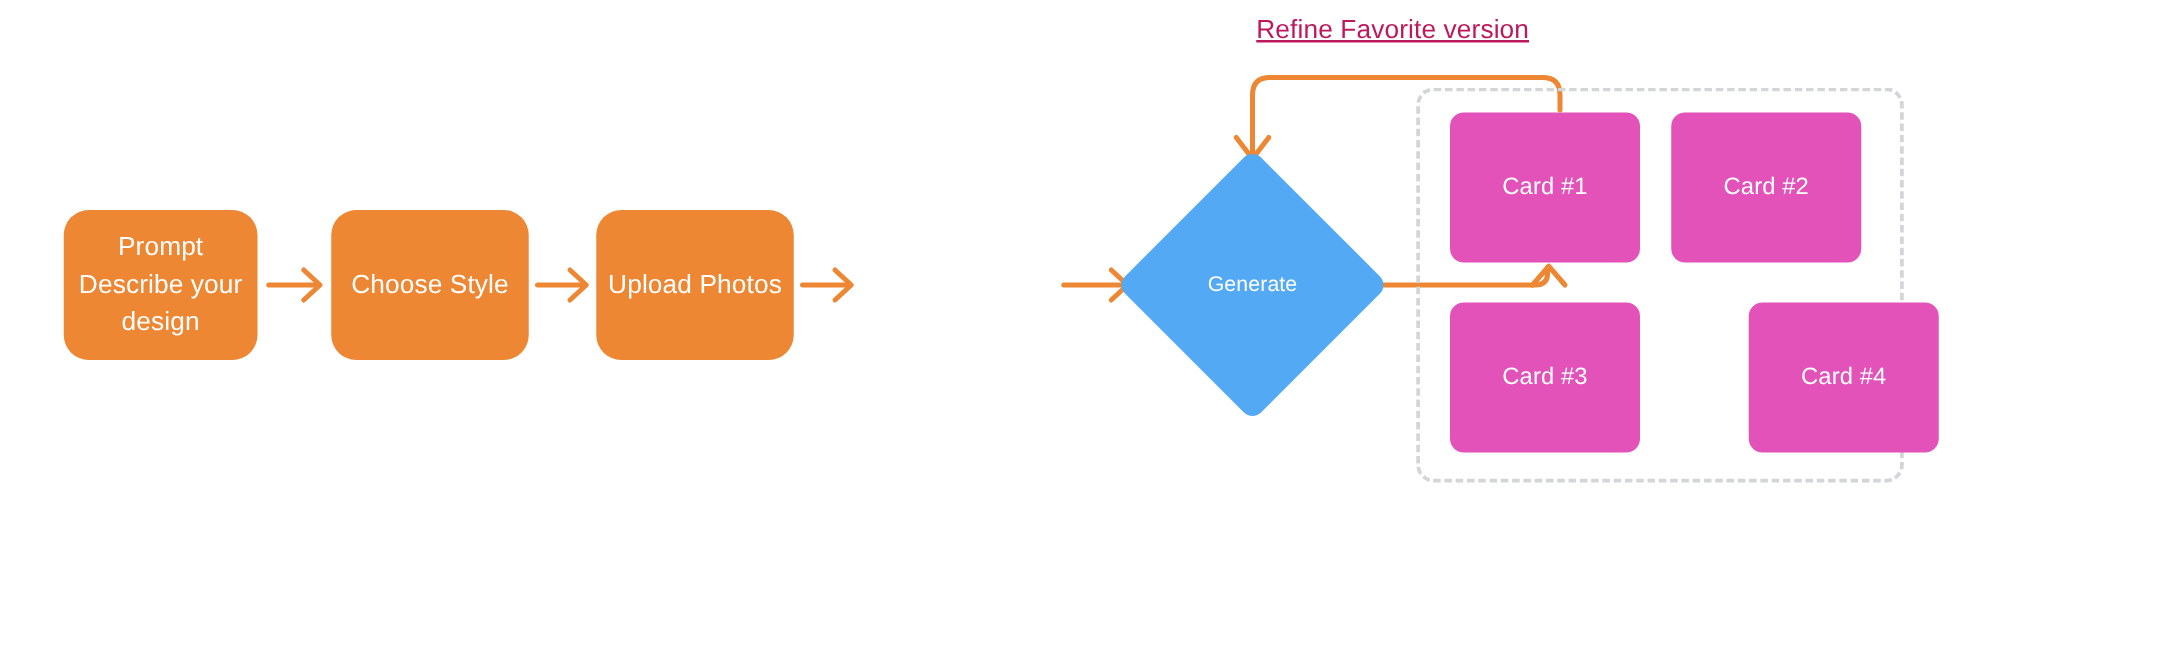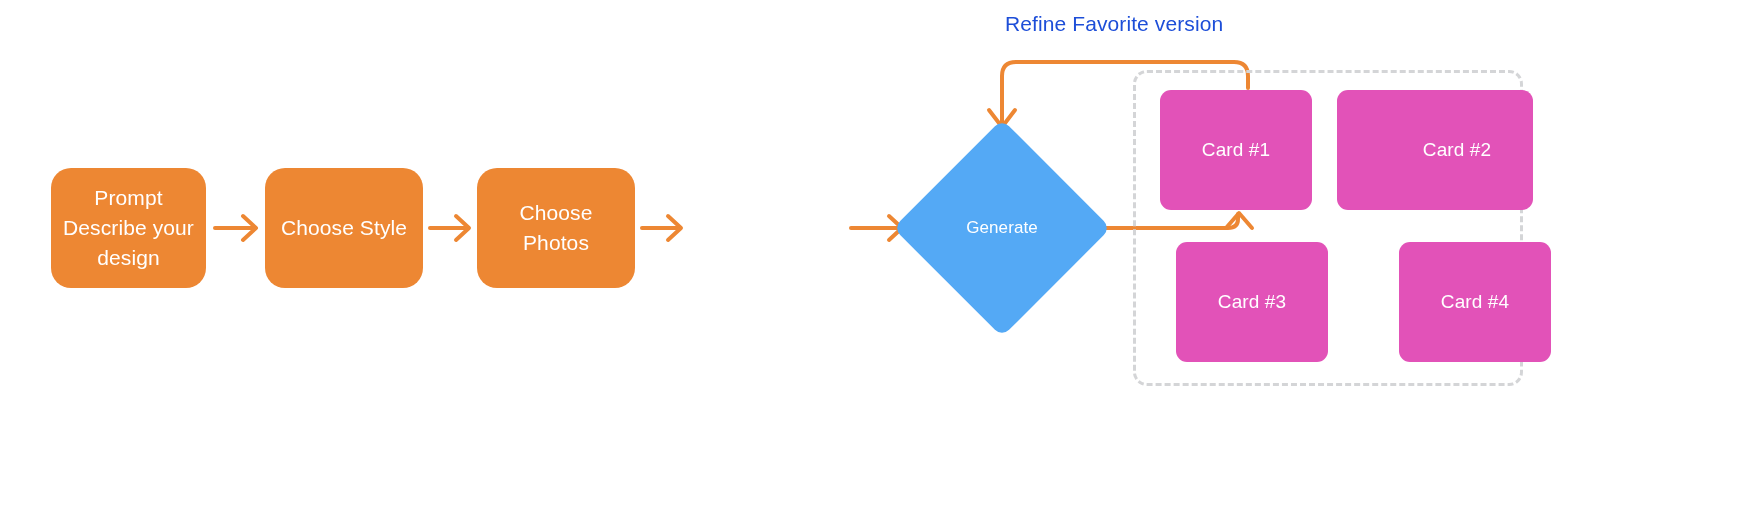--- a/index.html
+++ b/index.html
@@ -53,24 +53,25 @@
     background:#E252B8;
     border-radius:11px;
     color:#ffffff;
     display:flex;align-items:center;justify-content:center;
     font-size:19px;letter-spacing:.1px;
   }
 
   
   .caption{
     position:absolute;
-    color:#1d4ed8;
+    color:#be185d;
     font-size:21px;
     letter-spacing:.1px;
     white-space:nowrap;
+    text-decoration:underline;
   }
 </style>
 </head>
 <body>
 
 <div id="stage">
 
   <svg id="wires" viewBox="0 0 1742 522" width="1742" height="522" xmlns="http://www.w3.org/2000/svg">
 
     <g fill="none" stroke="#ED8733" stroke-width="4" stroke-linecap="round" stroke-linejoin="round">
@@ -107,40 +108,40 @@
       <span>Describe your</span><br>
       <span>design</span>
     </span>
   </div>
 
   <div class="step" style="left:265px;top:168px;width:158px;height:120px;">
     <span>Choose Style</span>
   </div>
 
   <div class="step" style="left:477px;top:168px;width:158px;height:120px;">
-    <span>Choose Photos</span>
+    <span>Upload Photos</span>
   </div>
 
 
   <div class="diamond-wrap" style="left:925px;top:151px;width:154px;height:154px;">
     <div class="diamond"></div>
     <div class="diamond-label">
       <span>Generate</span>
     </div>
   </div>
 
   <div class="group-box" style="left:1133px;top:70px;width:390px;height:316px;"></div>
 
   <div class="card" style="left:1160px;top:90px;width:152px;height:120px;">
     <span>Card #1</span>
   </div>
-  <div class="card" style="left:1337px;top:90px;width:152px;height:120px;padding-left:44px;">
+  <div class="card" style="left:1337px;top:90px;width:152px;height:120px;">
     <span>Card #2</span>
   </div>
-  <div class="card" style="left:1160px;top:242px;width:152px;height:120px;margin-left:16px;">
+  <div class="card" style="left:1160px;top:242px;width:152px;height:120px;">
     <span>Card #3</span>
   </div>
   <div class="card" style="left:1399px;top:242px;width:152px;height:120px;">
     <span>Card #4</span>
   </div>
 
   <div class="caption" style="left:1005px;top:12px;">
     <span>Refine Favorite version</span>
   </div>
 

